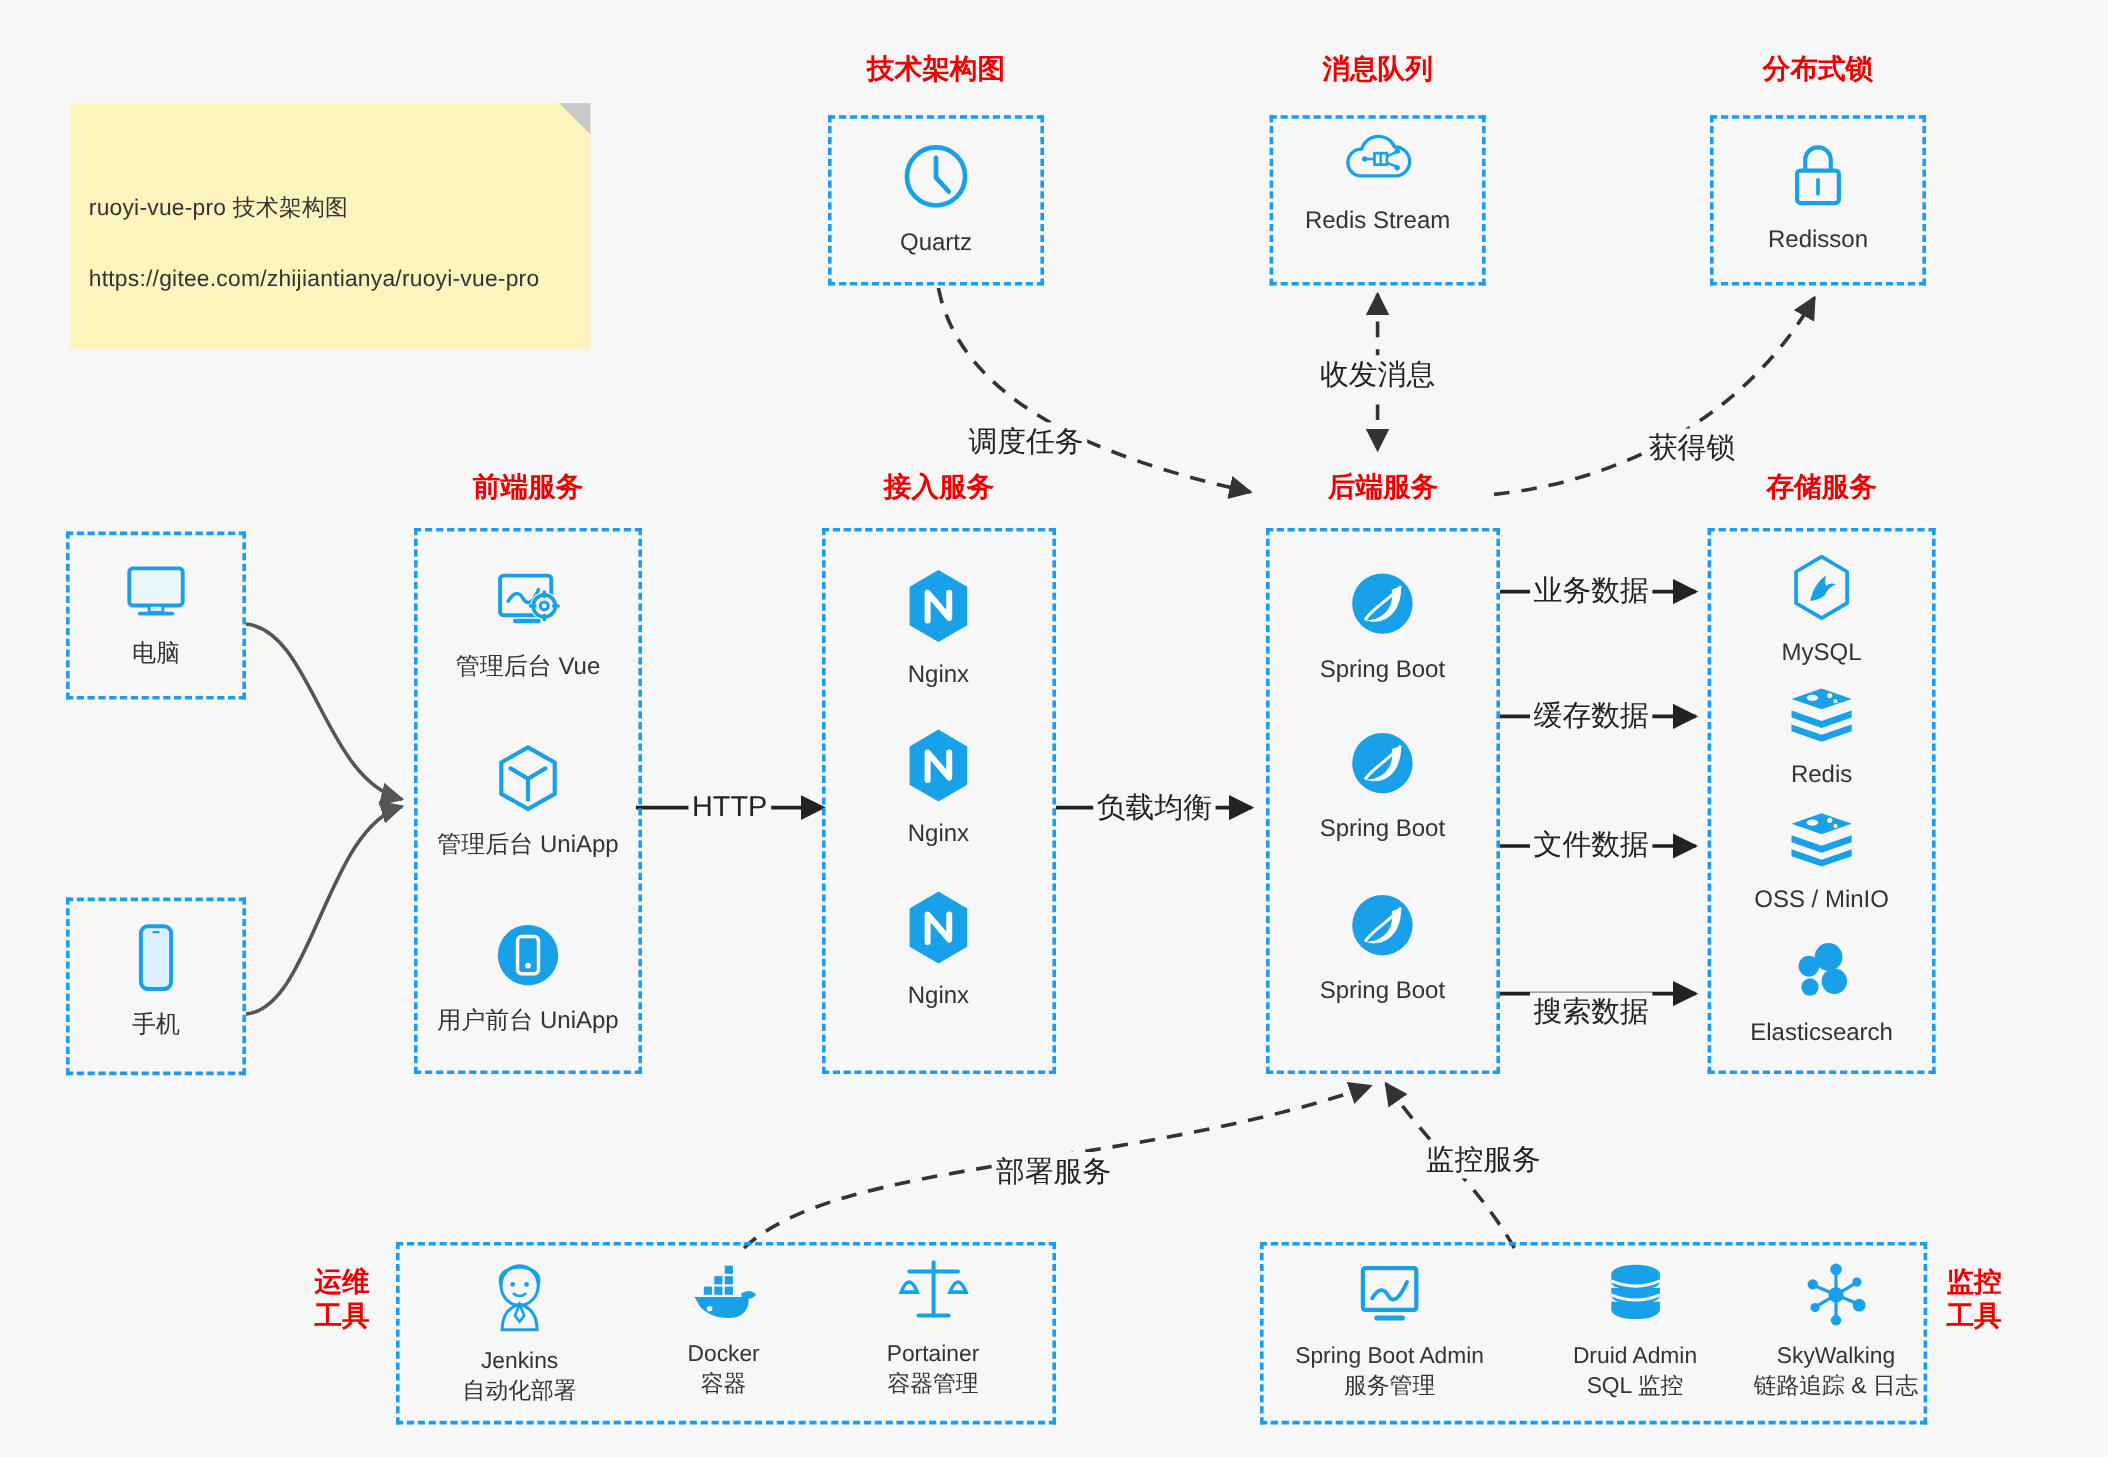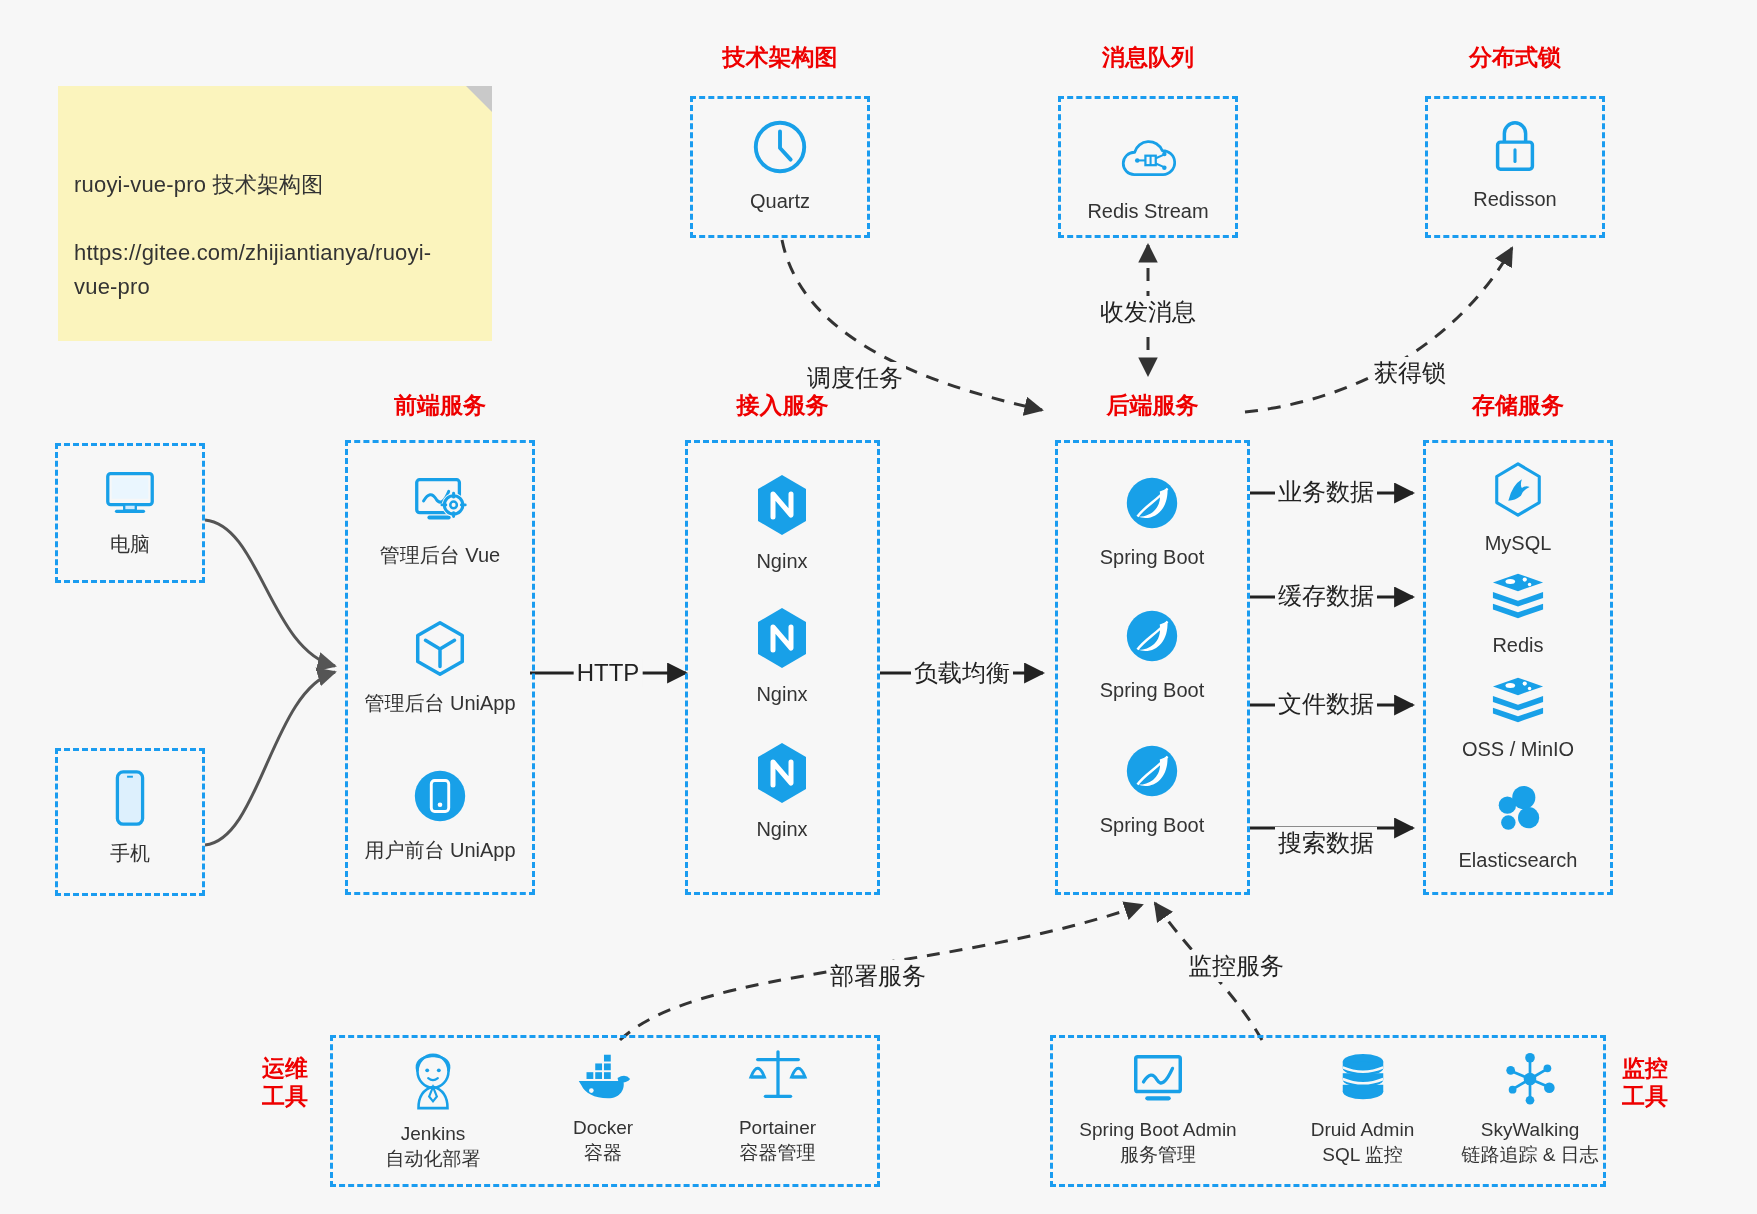--- a/index.html
+++ b/index.html
@@ -17,23 +17,23 @@
   svg.edges {
     position: absolute; left: 0; top: 0;
     width: 1757px; height: 1214px;
     pointer-events: none;
   }
   
   .note {
     position: absolute;
     background: #fbf4bd;
     color: #333;
-    font-size: 22px;
+    font-size: 19px;
     line-height: 1.55;
-    padding: 14px 18px 2px 16px;
+    padding: 14px 18px 14px 16px;
     white-space: pre-line;
     letter-spacing: .2px;
   }
   .note .fold {
     position: absolute; right: 0; top: 0;
     width: 0; height: 0;
     border-left: 26px solid transparent;
     border-top: 26px solid #c9c9c9;
   }
   
@@ -138,21 +138,21 @@
       <svg width="62" height="62" viewBox="0 0 64 64">
         <circle cx="32" cy="32" r="25" fill="none" stroke="#18a0e8" stroke-width="4"></circle>
         <path d="M32 16 L32 33 L43 45" fill="none" stroke="#18a0e8" stroke-width="4" stroke-linecap="round" stroke-linejoin="round"></path>
       </svg>
     </span>
     <span class="lbl">Quartz</span>
   </div>
 
   <div class="group-title" style="left:1058px; top:44px; width:180px;">消息队列</div>
   <div class="group" style="left:1058px; top:96px; width:180px; height:142px;"></div>
-  <div class="node" style="left:1068px; top:132px; width:160px;">
+  <div class="node" style="left:1068px; top:104px; width:160px;">
     <span class="ico">
       <svg width="62" height="56" viewBox="0 0 72 56">
         <path d="M20 45 a13 13 0 0 1 0.5 -26 a17 17 0 0 1 32 -2 a12 12 0 0 1 1 28 z" fill="none" stroke="#18a0e8" stroke-width="3.2" stroke-linejoin="round"></path>
         <rect x="33" y="23" width="12" height="11" fill="none" stroke="#18a0e8" stroke-width="2.6"></rect>
         <line x1="39" y1="23" x2="39" y2="34" stroke="#18a0e8" stroke-width="2.4"></line>
         <line x1="25" y1="28.5" x2="33" y2="28.5" stroke="#18a0e8" stroke-width="2.4"></line>
         <line x1="45" y1="26" x2="54" y2="22" stroke="#18a0e8" stroke-width="2.4"></line>
         <line x1="45" y1="32" x2="54" y2="36" stroke="#18a0e8" stroke-width="2.4"></line>
         <circle cx="23.5" cy="28.5" r="2.6" fill="#18a0e8"></circle>
         <circle cx="55" cy="21" r="2.6" fill="#18a0e8"></circle>
@@ -461,21 +461,21 @@
             <circle cx="48" cy="19" r="4"></circle>
         </g>
       </svg>
     </span>
     <span class="lbl small">SkyWalking
 链路追踪 &amp; 日志</span>
   </div>
 
   <div class="elabel" style="left:608px; top:673px;">HTTP</div>
   <div class="elabel" style="left:962px; top:673px;">负载均衡</div>
-  <div class="elabel" style="left:855px; top:378px;">调度任务</div>
+  <div class="elabel" style="left:855px; top:368px;">调度任务</div>
   <div class="elabel" style="left:1148px; top:312px;">收发消息</div>
   <div class="elabel" style="left:1410px; top:373px;">获得锁</div>
   <div class="elabel" style="left:1326px; top:492px;">业务数据</div>
   <div class="elabel" style="left:1326px; top:596px;">缓存数据</div>
   <div class="elabel" style="left:1326px; top:704px;">文件数据</div>
   <div class="elabel" style="left:1326px; top:827px;margin-top:16px;">搜索数据</div>
   <div class="elabel" style="left:878px; top:976px;">部署服务</div>
   <div class="elabel" style="left:1236px; top:966px;">监控服务</div>
 
 </div>

